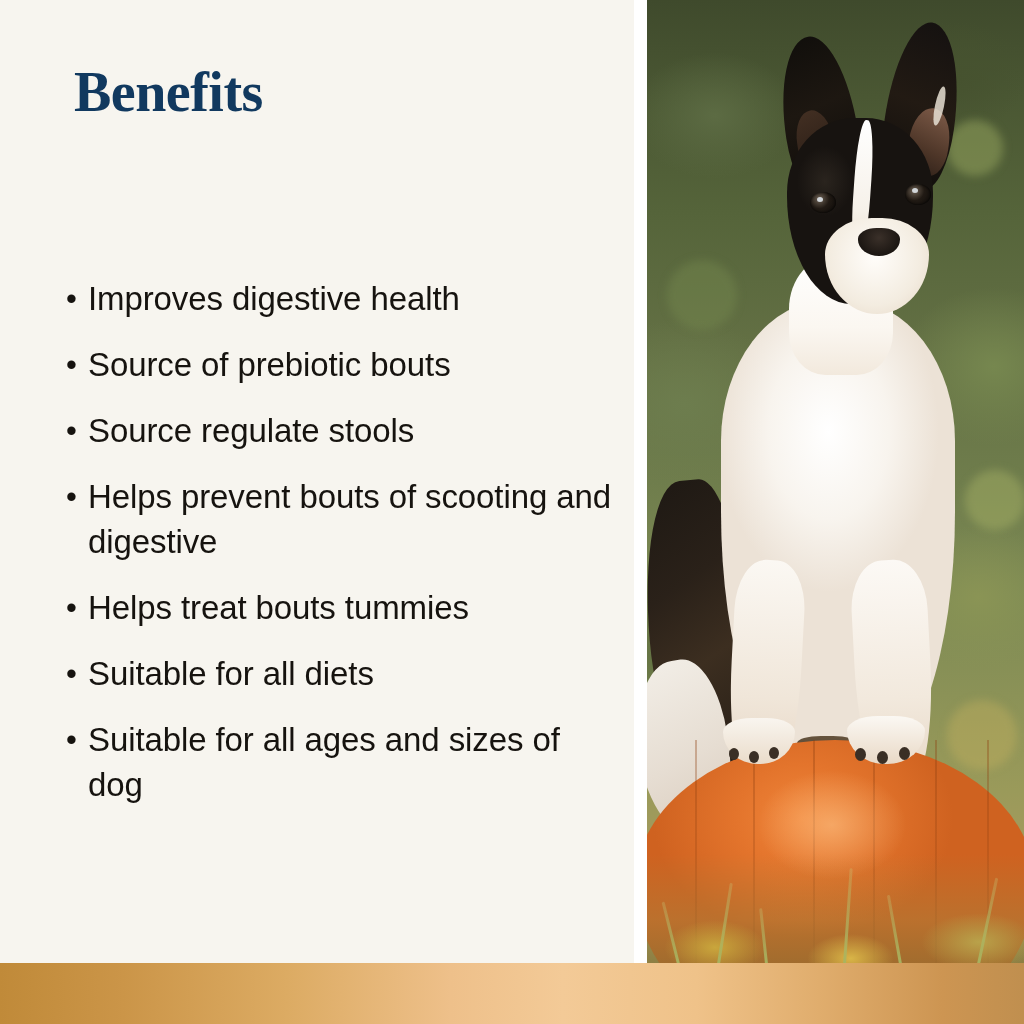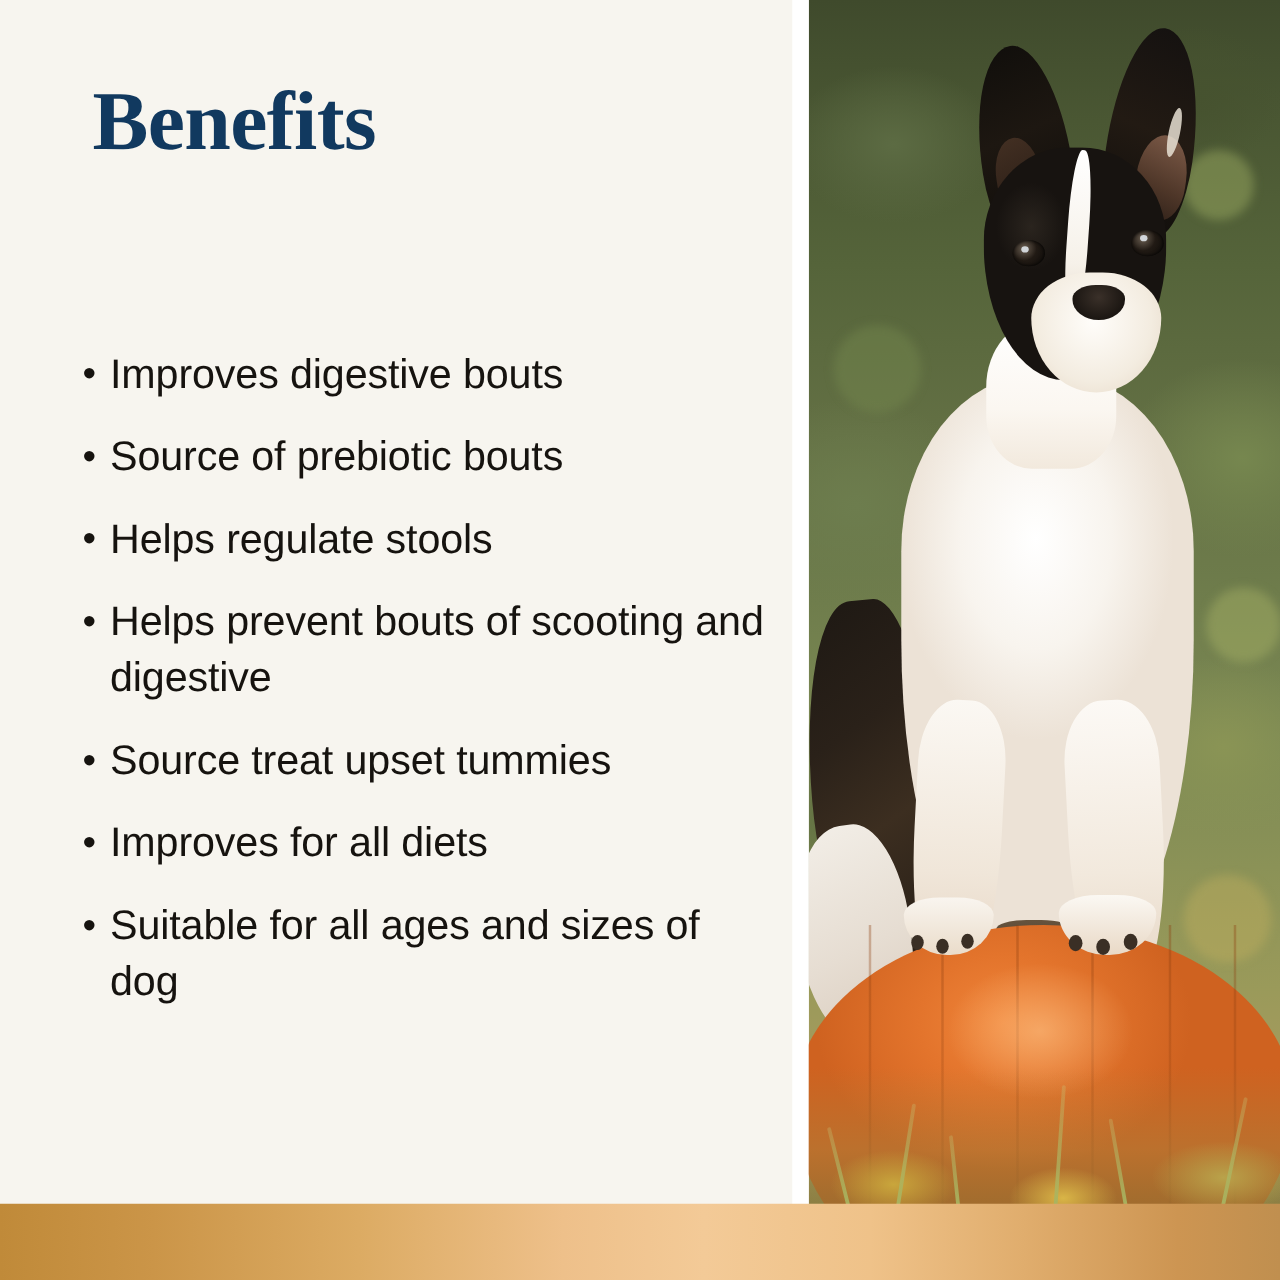--- a/index.html
+++ b/index.html
@@ -18,21 +18,21 @@
   .left-panel {
     position:absolute; left:0; top:0;
     width:634px; height:964px;
     background:#f7f5ef;
   }
 
   .title {
     position:absolute; left:74px; top:64px;
     font-family:"Liberation Serif", serif;
     font-weight:700;
-    font-size:67px;
+    font-size:56px;
     line-height:1;
     letter-spacing:-0.5px;
     color:#11395f;
     white-space:nowrap;
   }
 
   .divider {
     position:absolute; left:72px; top:190px;
     width:500px; height:7px;
     background:linear-gradient(to right,
@@ -321,41 +321,41 @@
 
   <div class="left-panel">
 
     <div class="title">Benefits</div>
 
     <div class="divider"></div>
 
     <ul class="benefit-list" id="benefit-list">
         <li class="benefit-item">
           <span class="bullet-dot">•</span>
-          <span class="benefit-text">Improves digestive bouts</span>
+          <span class="benefit-text">Improves digestive health</span>
         </li>
         <li class="benefit-item">
           <span class="bullet-dot">•</span>
           <span class="benefit-text">Source of prebiotic bouts</span>
         </li>
         <li class="benefit-item">
           <span class="bullet-dot">•</span>
-          <span class="benefit-text">Helps regulate stools</span>
+          <span class="benefit-text">Source regulate stools</span>
         </li>
         <li class="benefit-item">
           <span class="bullet-dot">•</span>
           <span class="benefit-text">Helps prevent bouts of scooting and digestive</span>
         </li>
         <li class="benefit-item">
           <span class="bullet-dot">•</span>
-          <span class="benefit-text">Source treat upset tummies</span>
-        </li>
-        <li class="benefit-item">
-          <span class="bullet-dot">•</span>
-          <span class="benefit-text">Improves for all diets</span>
+          <span class="benefit-text">Helps treat bouts tummies</span>
+        </li>
+        <li class="benefit-item">
+          <span class="bullet-dot">•</span>
+          <span class="benefit-text">Suitable for all diets</span>
         </li>
         <li class="benefit-item">
           <span class="bullet-dot">•</span>
           <span class="benefit-text">Suitable for all ages and sizes of dog</span>
         </li>
       </ul>
   </div>
 
   <div class="gutter"></div>
 

